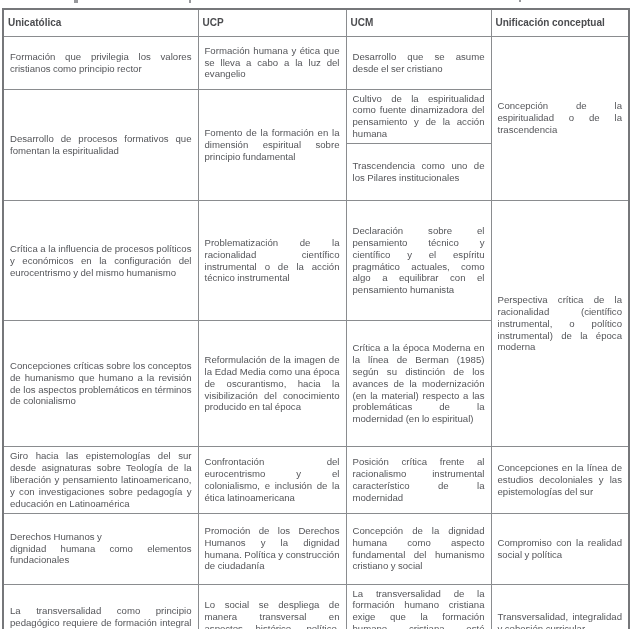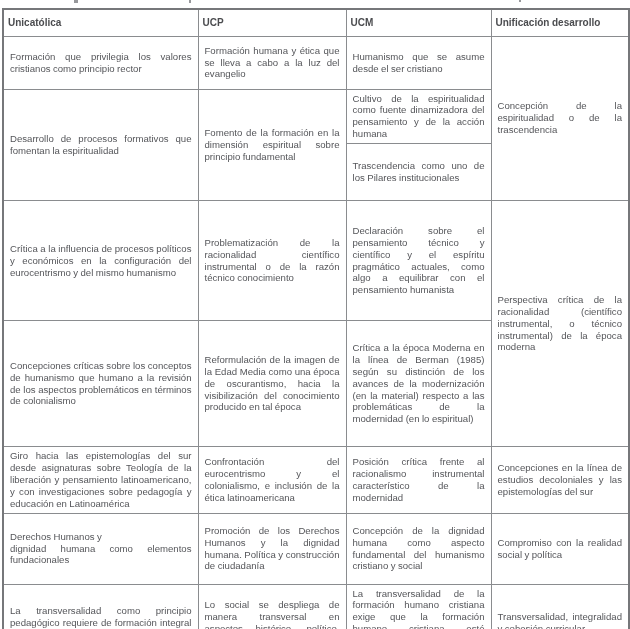--- a/index.html
+++ b/index.html
@@ -67,45 +67,45 @@
     <col style="width:195px">
     <col style="width:148px">
     <col style="width:145px">
     <col style="width:138px">
   </colgroup>
   <thead>
     <tr style="height:27px">
       <th>Unicatólica</th>
       <th>UCP</th>
       <th>UCM</th>
-      <th>Unificación desarrollo</th>
+      <th>Unificación conceptual</th>
     </tr>
   </thead>
   <tbody>
 
     <tr style="height:53px">
       <td>Formación que privilegia los valores cristianos como principio rector</td>
       <td>Formación humana y ética que se lleva a cabo a la luz del evangelio</td>
-      <td>Humanismo que se asume desde el ser cristiano</td>
+      <td>Desarrollo que se asume desde el ser cristiano</td>
       <td class="concept" rowspan="3">Concepción de la espiritualidad o de la trascendencia</td>
     </tr>
     <tr style="height:46px">
       <td rowspan="2">Desarrollo de procesos formativos que fomentan la espiritualidad</td>
       <td rowspan="2">Fomento de la formación en la dimensión espiritual sobre principio fundamental</td>
       <td>Cultivo de la espiritualidad como fuente dinamizadora del pensamiento y de la acción humana</td>
     </tr>
     <tr style="height:57px">
       <td>Trascendencia como uno de los Pilares institucionales</td>
     </tr>
 
     <tr style="height:120px">
       <td>Crítica a la influencia de procesos políticos y económicos en la configuración del eurocentrismo y del mismo humanismo</td>
-      <td>Problematización de la racionalidad científico instrumental o de la razón técnico conocimiento</td>
+      <td>Problematización de la racionalidad científico instrumental o de la acción técnico instrumental</td>
       <td>Declaración sobre el pensamiento técnico y científico y el espíritu pragmático actuales, como algo a equilibrar con el pensamiento humanista</td>
-      <td class="concept" rowspan="2">Perspectiva crítica de la racionalidad (científico instrumental, o técnico instrumental) de la época moderna</td>
+      <td class="concept" rowspan="2">Perspectiva crítica de la racionalidad (científico instrumental, o político instrumental) de la época moderna</td>
     </tr>
     <tr style="height:126px">
       <td>Concepciones críticas sobre los conceptos de humanismo que humano a la revisión de los aspectos problemáticos en términos de colonialismo</td>
       <td>Reformulación de la imagen de la Edad Media como una época de oscurantismo, hacia la visibilización del conocimiento producido en tal época</td>
       <td>Crítica a la época Moderna en la línea de Berman (1985) según su distinción de los avances de la modernización (en la material) respecto a las problemáticas de la modernidad (en lo espiritual)</td>
     </tr>
 
     <tr style="height:60px">
       <td>Giro hacia las epistemologías del sur desde asignaturas sobre Teología de la liberación y pensamiento latinoamericano, y con investigaciones sobre pedagogía y educación en Latinoamérica</td>
       <td>Confrontación del eurocentrismo y el colonialismo, e inclusión de la ética latinoamericana</td>

